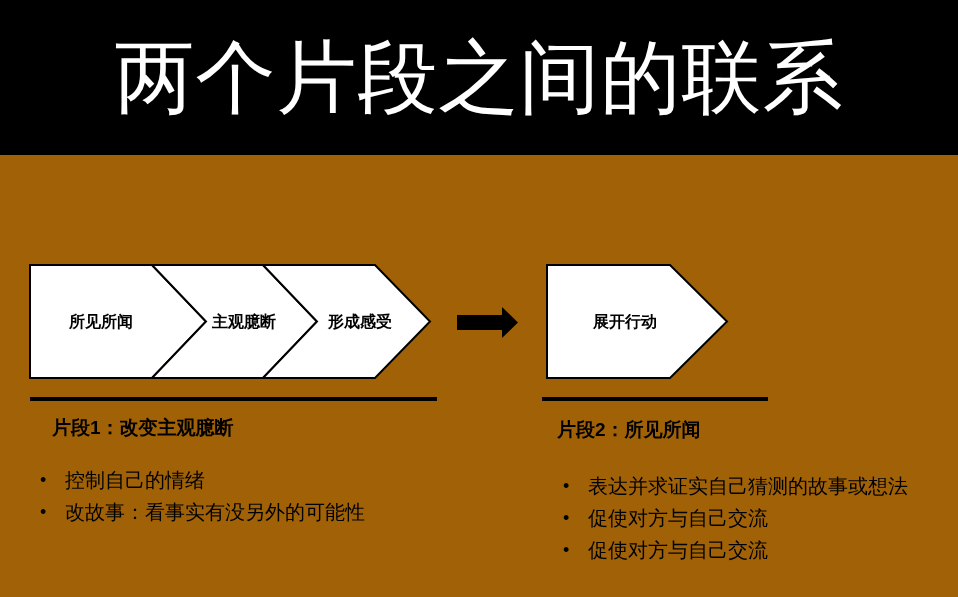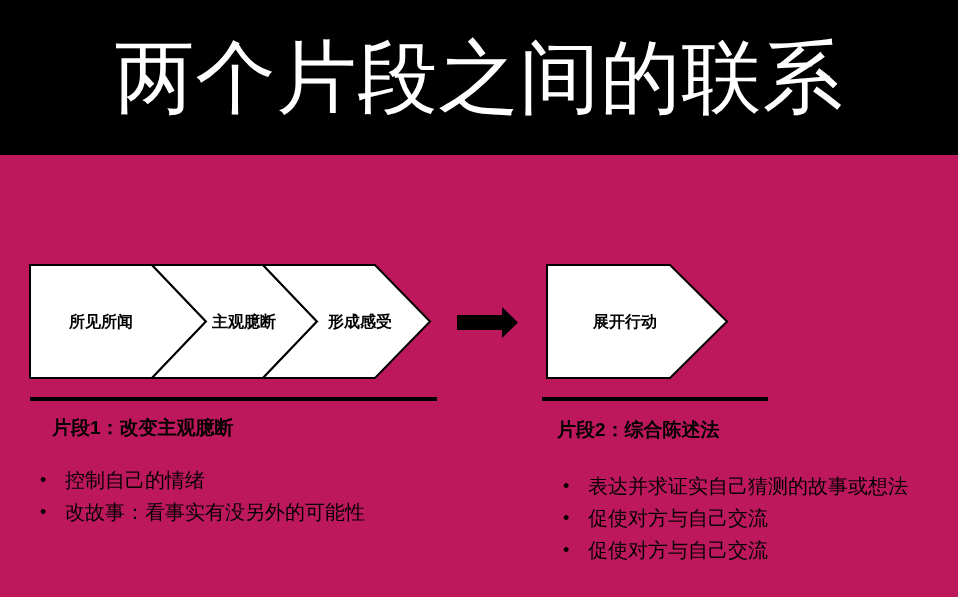--- a/index.html
+++ b/index.html
@@ -1,20 +1,20 @@
 <!DOCTYPE html>
 <html><head>
 <meta charset="utf-8">
 <style>
   html, body { margin: 0; padding: 0; background: #ffffff; }
   .slide {
     position: relative;
     width: 958px;
     height: 597px;
-    background: #be185d;
+    background: #a16207;
     overflow: hidden;
     font-family: "Liberation Sans", sans-serif;
     color: #000000;
   }
   .header {
     position: absolute;
     left: 0; top: 0;
     width: 958px; height: 155px;
     background: #000000;
     display: flex;
@@ -101,21 +101,21 @@
     <rect x="30" y="397" width="407" height="4" fill="#000000"></rect>
     <rect x="542" y="397" width="226" height="4" fill="#000000"></rect>
   </svg>
 
   <div class="step-label step-label-1">所见所闻</div>
   <div class="step-label step-label-2">主观臆断</div>
   <div class="step-label step-label-4">展开行动</div>
   <div class="step-label step-label-3">形成感受</div>
 
   <div class="section-heading section-heading-1">片段1：改变主观臆断</div>
-  <div class="section-heading section-heading-2">片段2：综合陈述法</div>
+  <div class="section-heading section-heading-2">片段2：所见所闻</div>
 
   <div class="bullet-list bullet-list-1">
     <div class="bullet-item">
       <span class="bullet-dot">•</span>
       <span>控制自己的情绪</span>
     </div>
     <div class="bullet-item">
       <span class="bullet-dot">•</span>
       <span>改故事：看事实有没另外的可能性</span>
     </div>

